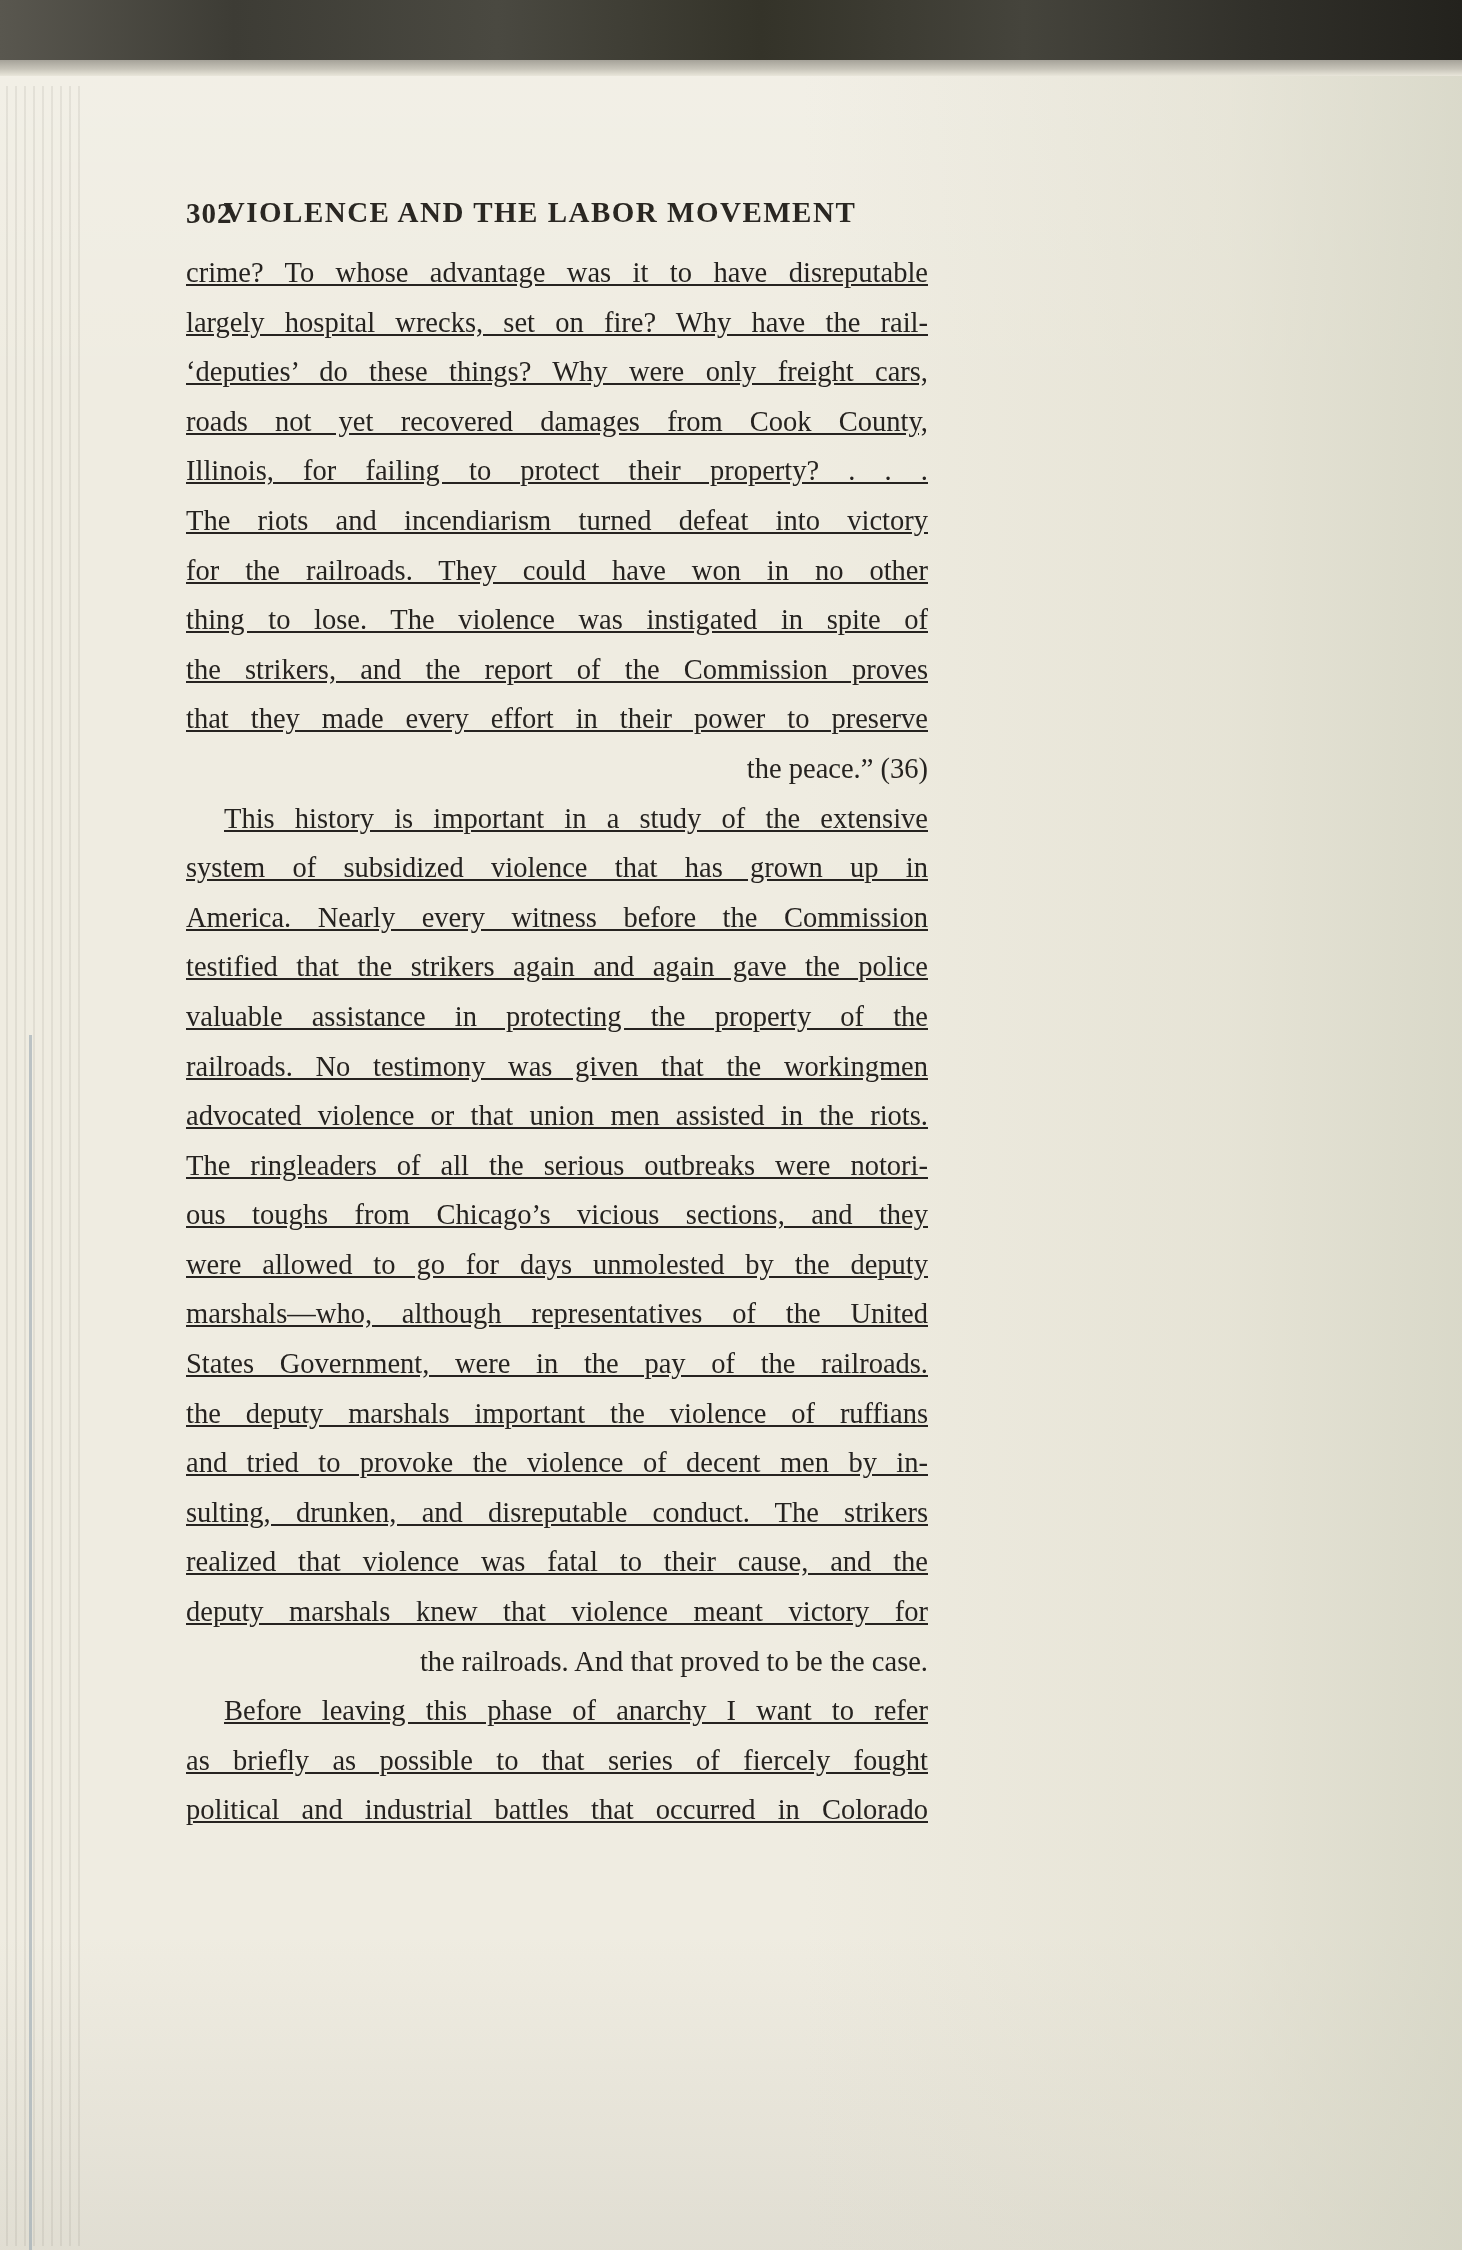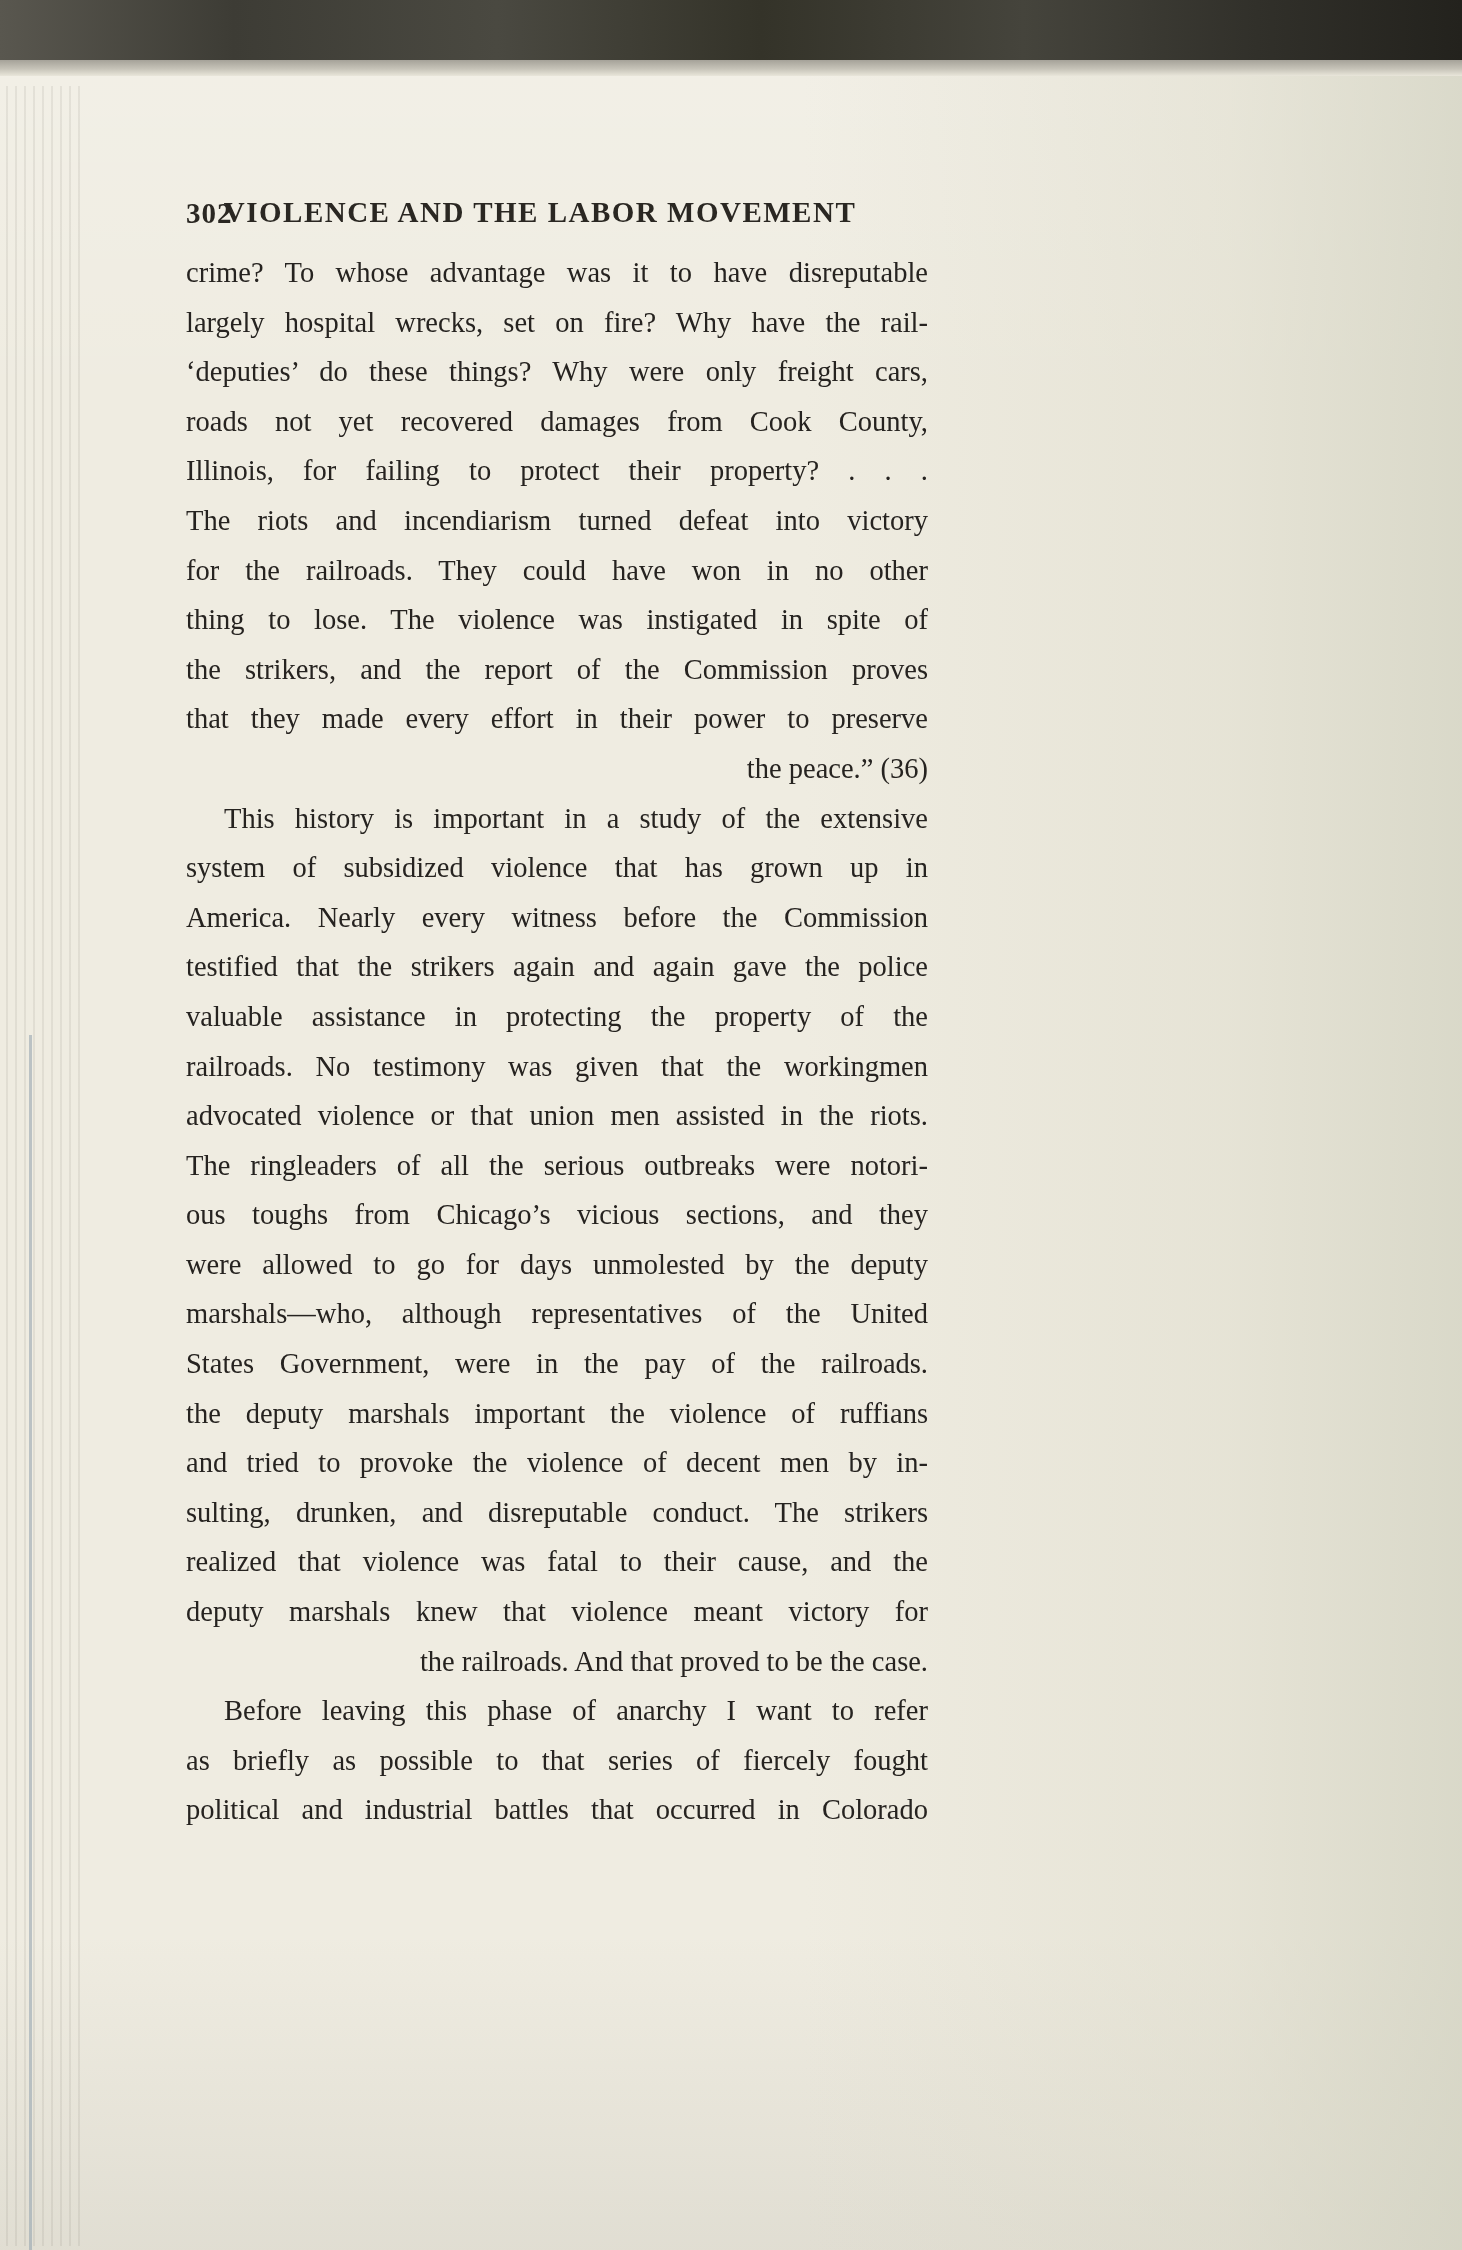--- a/index.html
+++ b/index.html
@@ -38,21 +38,21 @@
   .page-number{position:absolute;left:0;top:1px;letter-spacing:1px;}
   .running-title{
     display:block;text-align:center;letter-spacing:1.5px;
     padding-left:30px;padding-right:64px;
   }
   .body-text{
     position:absolute;top:248px;left:186px;width:742px;
     font-size:28.5px;line-height:49.6px;color:#262320;
   }
   .line{text-align:right;}
-  .line.just{text-align:justify;text-align-last:justify;}
+  .line.just{text-align:justify;text-align-last:justify;text-decoration:underline;}
   .line.indent{text-indent:38px;}
 </style>
 </head>
 <body>
 
 <div>
   <div class="paper-tone"></div>
   <div class="top-band"></div>
   <div class="band-edge"></div>
   <div class="left-artifacts"></div>

